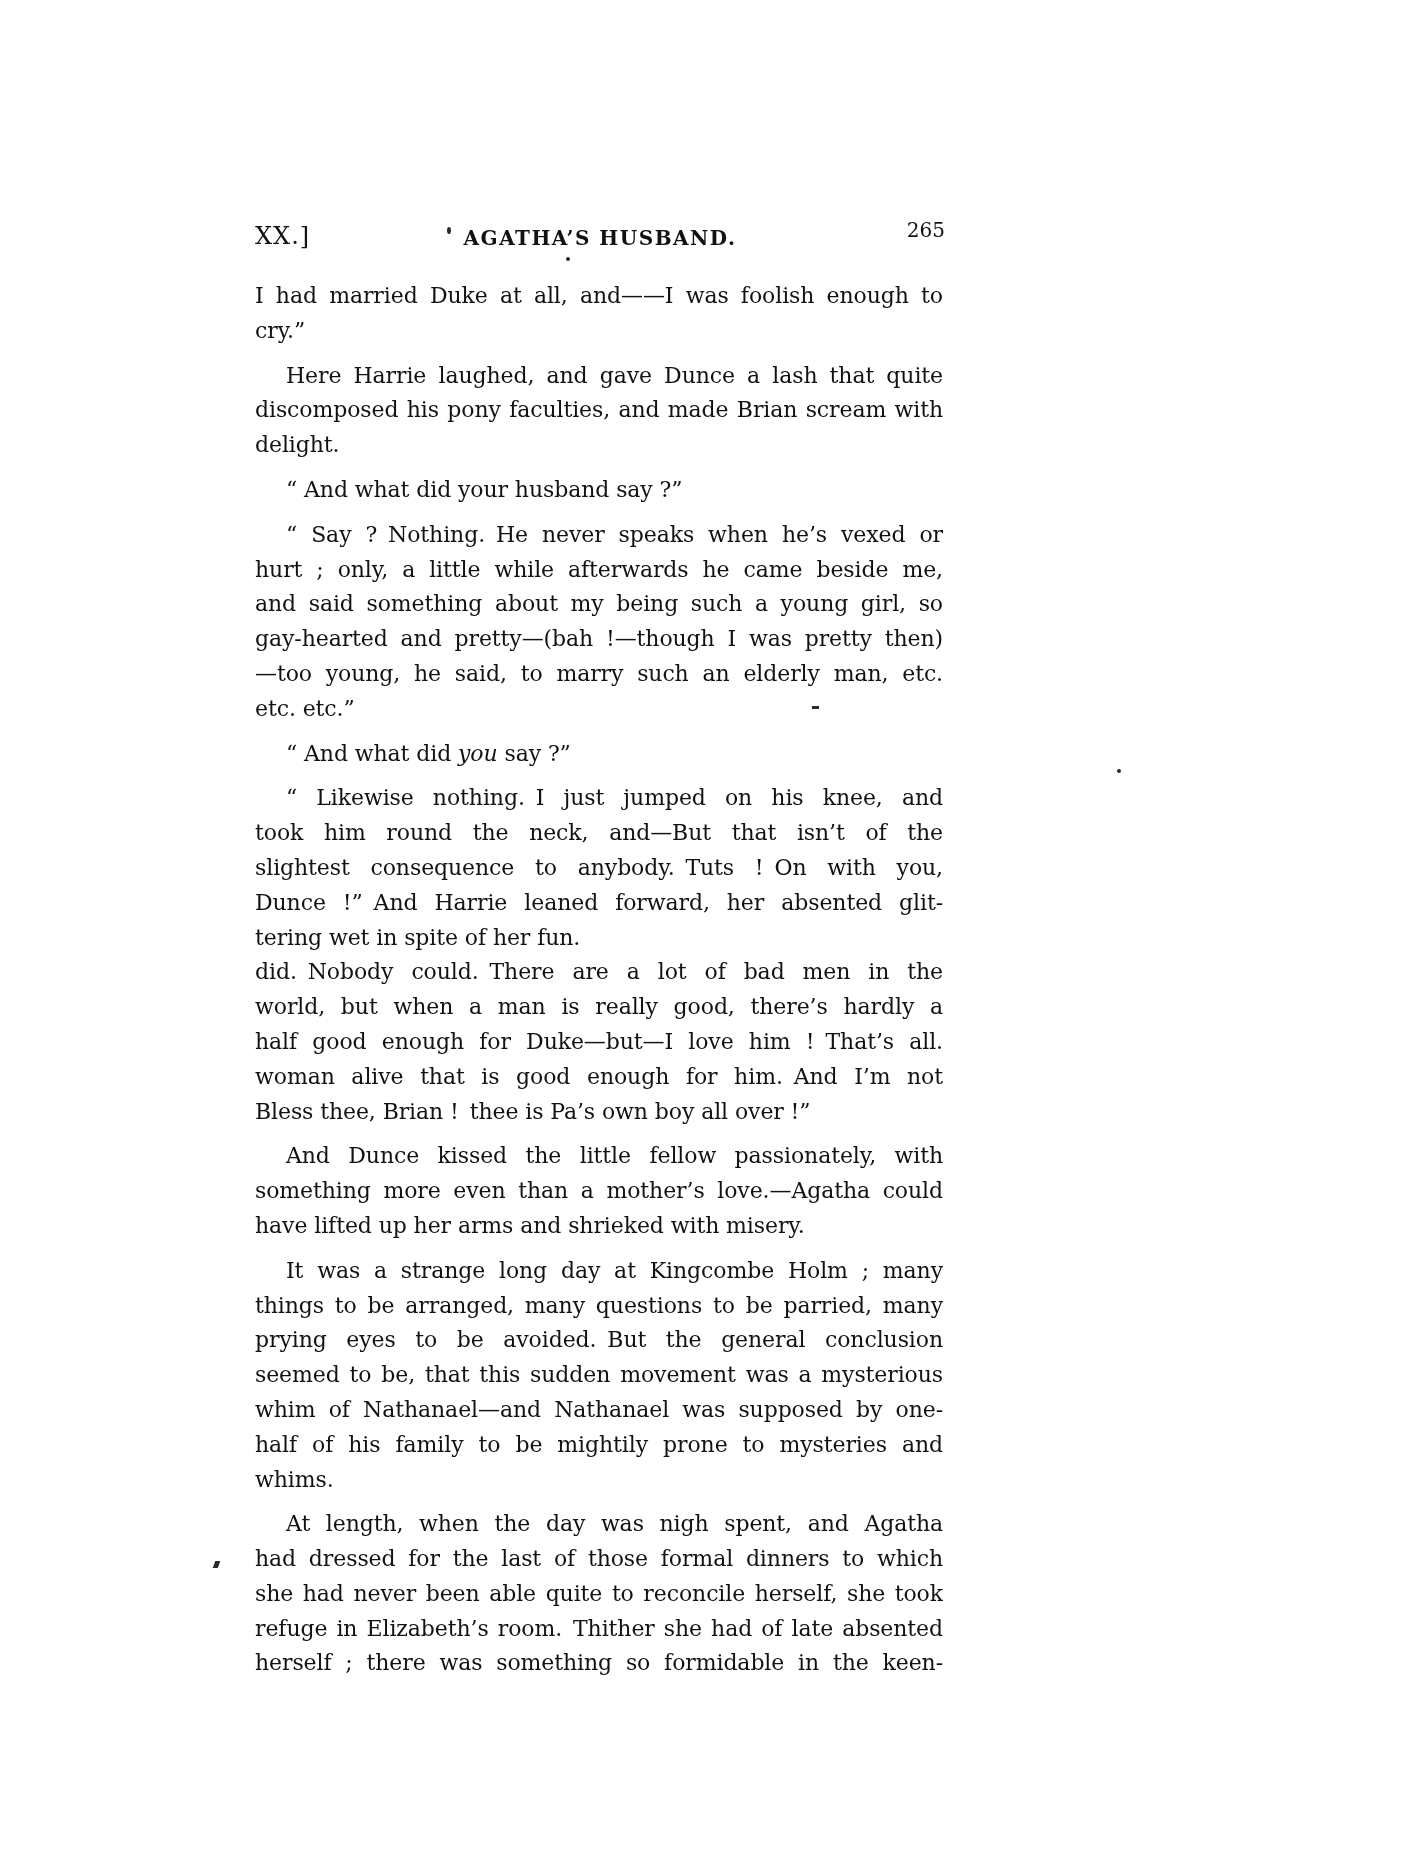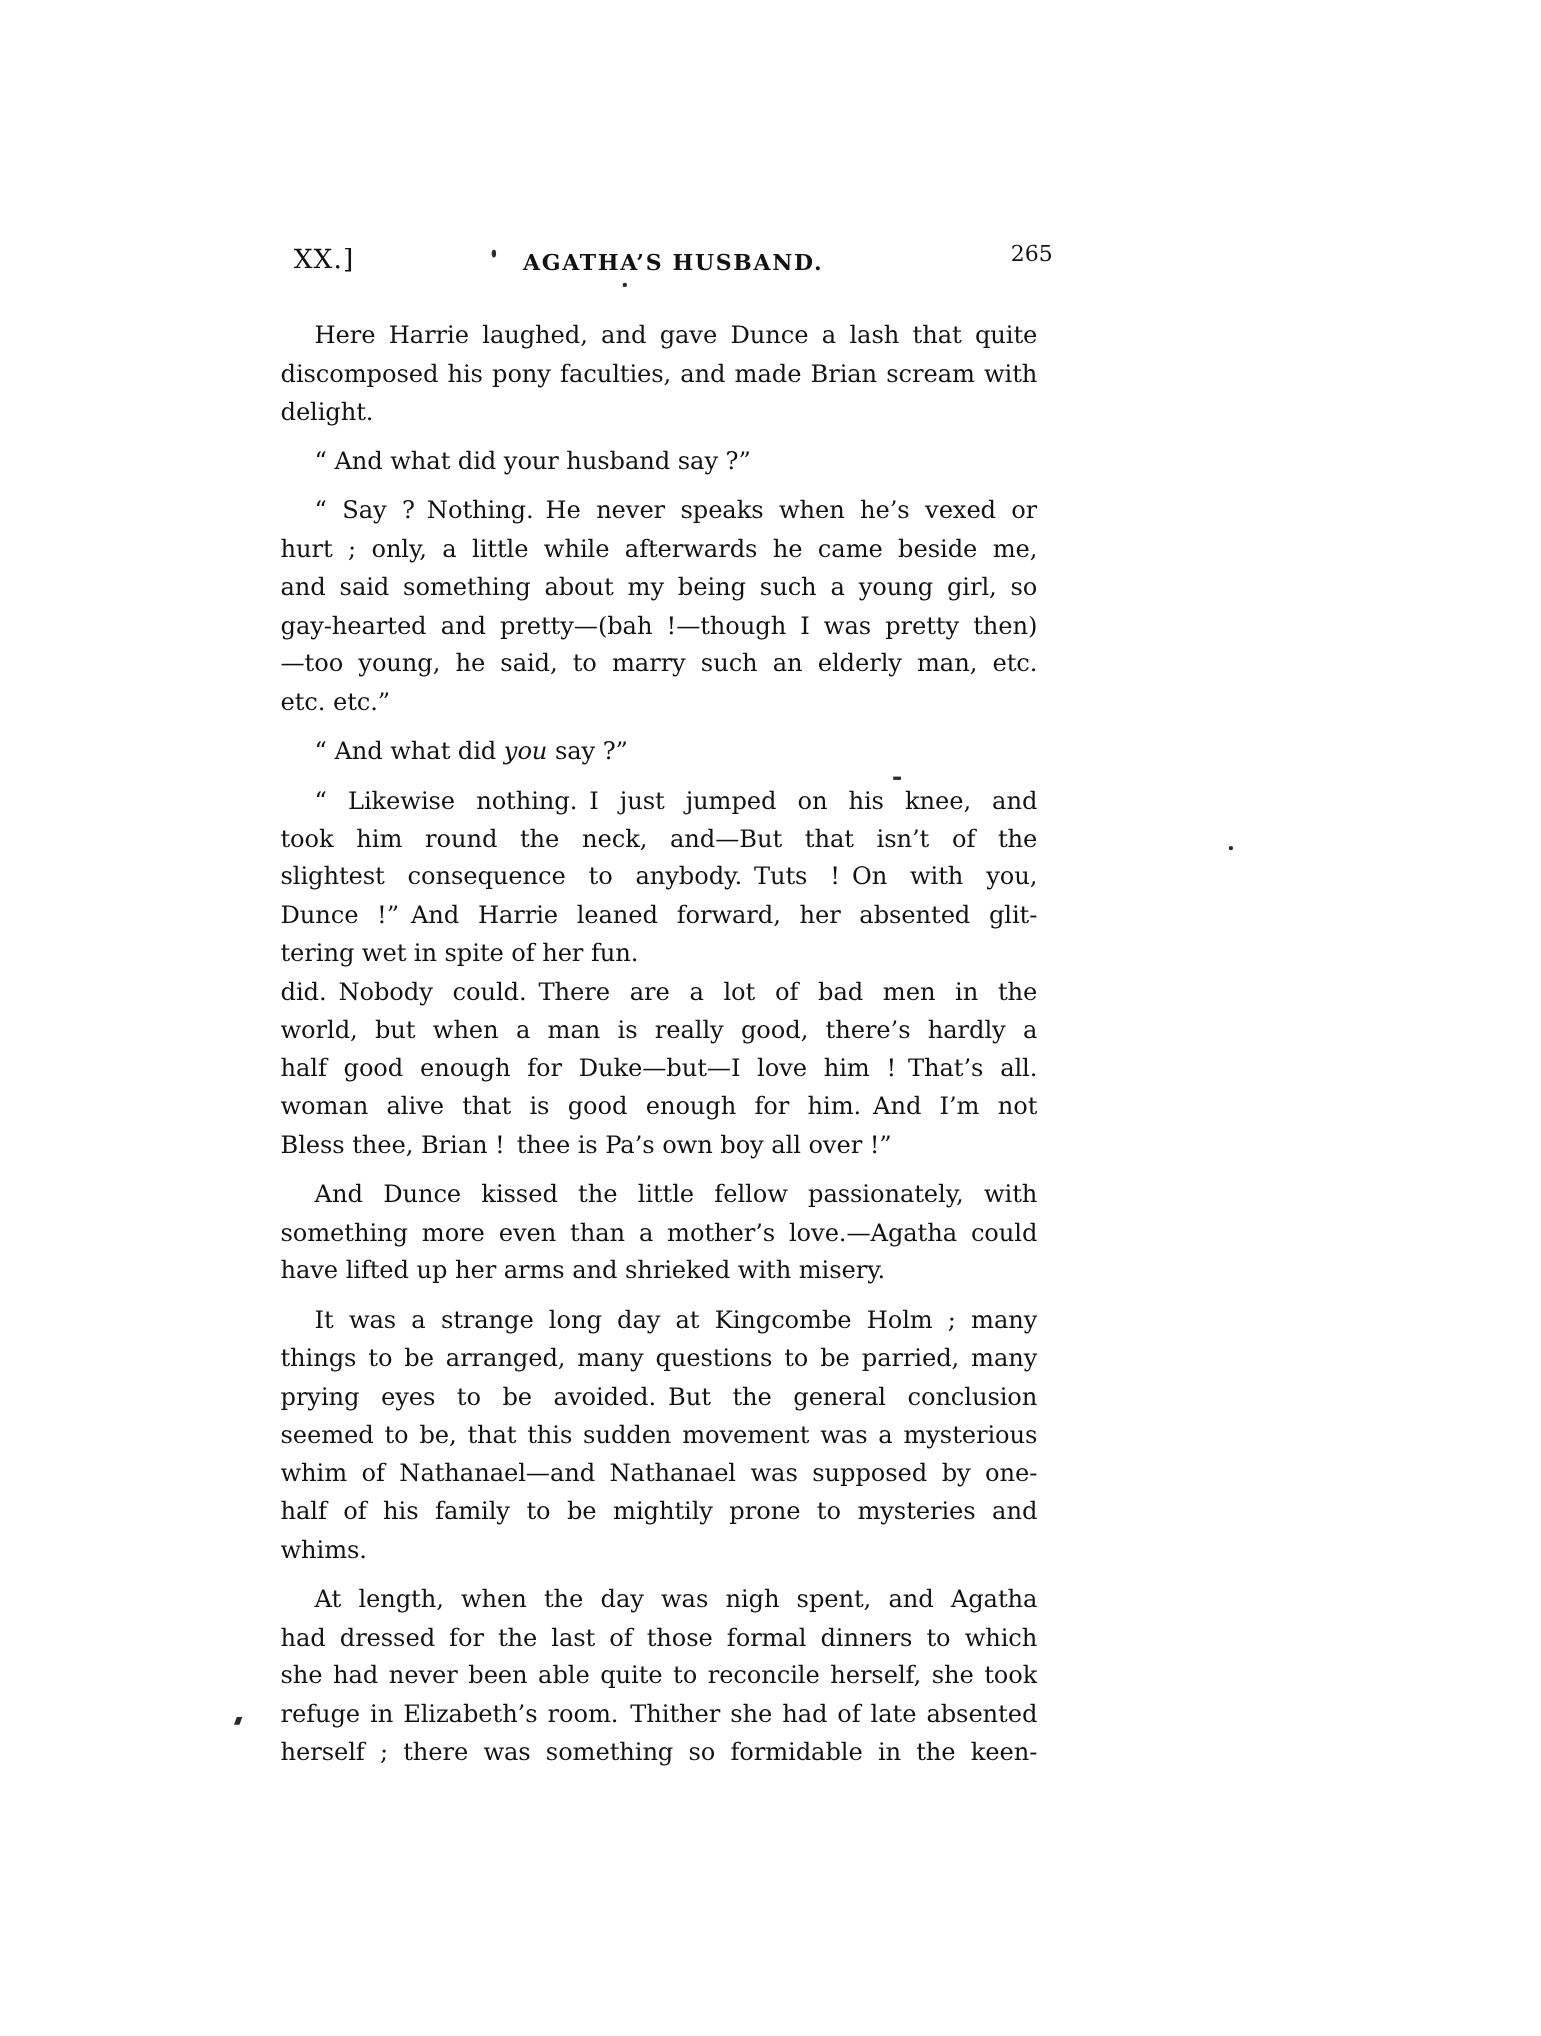--- a/index.html
+++ b/index.html
@@ -8,21 +8,21 @@
     position: relative;
     width: 1401px;
     height: 1851px;
     background: #ffffff;
     font-family: "DejaVu Serif", serif;
     color: #121212;
     overflow: hidden;
   }
   .header {
     position: absolute;
-    left: 267px;
+    left: 255px;
     top: 218px;
     width: 690px;
     height: 40px;
   }
   .chapter {
     position: absolute;
     left: 0;
     top: 4px;
     font-size: 24px;
     letter-spacing: 1px;
@@ -74,20 +74,24 @@
 <div class="page" style="background: rgb(255, 255, 255); color: rgb(18, 18, 18);">
 
   <div class="header">
     <span class="chapter">XX.]</span>
     <span class="running-title">AGATHA’S HUSBAND.</span>
     <span class="pagenum">265</span>
   </div>
 
   <div class="body-block">
       <div class="para">
+        <div class="line">I had married Duke at all, and——I was foolish enough to</div>
+        <div class="line endline">cry.”</div>
+      </div>
+      <div class="para">
         <div class="line indent">Here Harrie laughed, and gave Dunce a lash that quite</div>
         <div class="line">discomposed his pony faculties, and made Brian scream with</div>
         <div class="line endline">delight.</div>
       </div>
       <div class="para">
         <div class="line indent endline">“ And what did your husband say ?”</div>
       </div>
       <div class="para">
         <div class="line indent">“ Say ? Nothing. He never speaks when he’s vexed or</div>
         <div class="line">hurt ; only, a little while afterwards he came beside me,</div>

